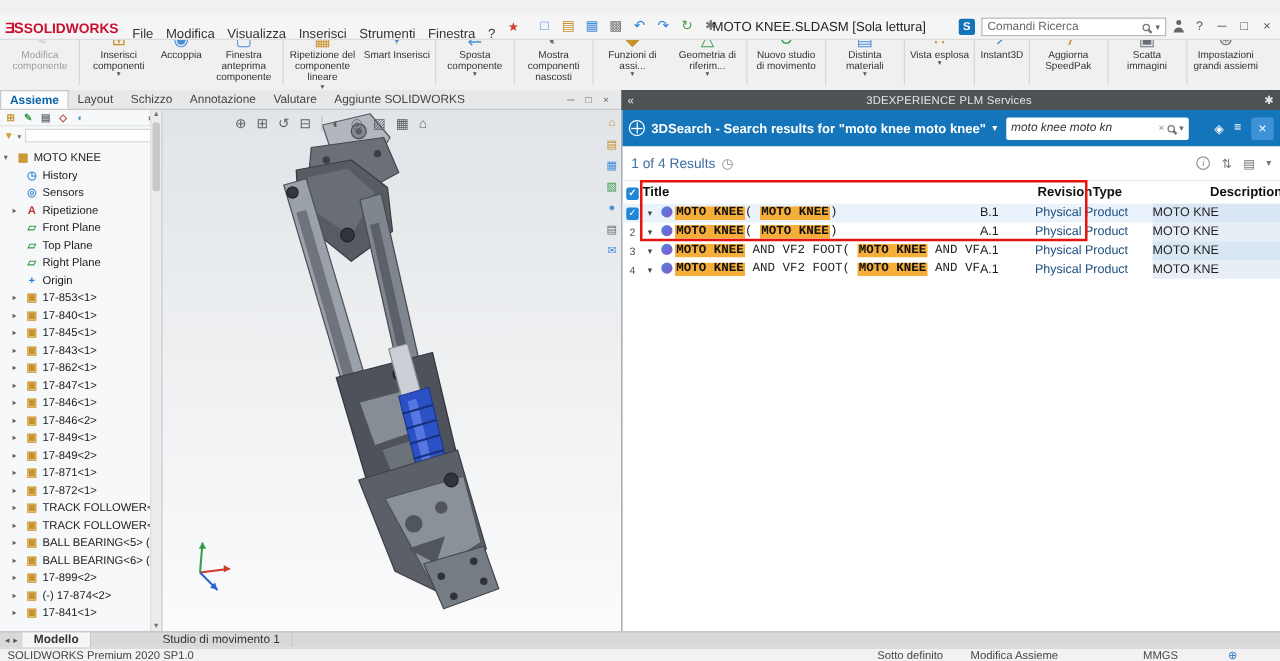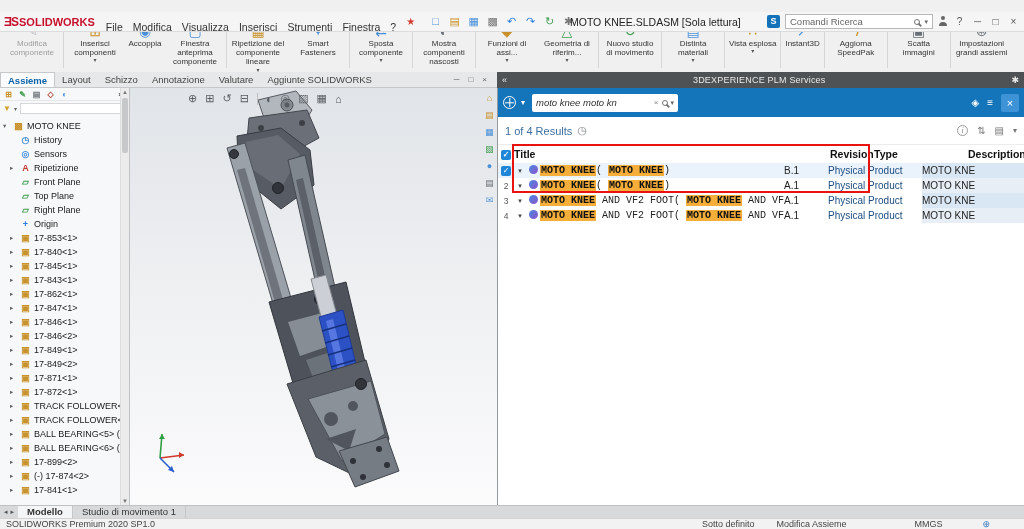--- a/index.html
+++ b/index.html
@@ -192,21 +192,21 @@
       <span class="rlabel">Finestra anteprima componente</span>
     </div>
     <div class="rsep"></div>
     <div class="rbtn">
       <span class="ricon" style="color: rgb(200, 145, 42);">▦</span>
       <span class="rlabel">Ripetizione del componente lineare</span>
       <span class="rdrop">▾</span>
     </div>
     <div class="rbtn">
       <span class="ricon" style="color: rgb(74, 144, 217);">✦</span>
-      <span class="rlabel">Smart Fasteners</span>
+      <span class="rlabel">Smart Inserisci</span>
     </div>
     <div class="rsep"></div>
     <div class="rbtn">
       <span class="ricon" style="color: rgb(74, 144, 217);">⇄</span>
       <span class="rlabel">Sposta componente</span>
       <span class="rdrop">▾</span>
     </div>
     <div class="rsep"></div>
     <div class="rbtn">
       <span class="ricon" style="color: rgb(106, 112, 120);">◐</span>
@@ -512,20 +512,21 @@
         <span class="tpi" style="color: rgb(63, 157, 79);">▧</span>
         <span class="tpi" style="color: rgb(74, 144, 217);">●</span>
         <span class="tpi" style="color: rgb(106, 112, 120);">▤</span>
         <span class="tpi" style="color: rgb(74, 144, 217);">✉</span>
       </div>
   </div>
 
   <div class="plm">
     <div class="plm-blue">
       <span class="compass"></span>
+      <span class="plm-title">3DSearch - Search results for "moto knee moto knee"</span>
       <span class="plm-title-chev">▾</span>
       <div class="plm-search">
         <span class="val">moto knee moto kn</span>
         <span class="x">×</span>
         <span class="mag"></span>
         <span class="schev">▾</span>
       </div>
       <div class="plm-icons">
         <span class="tagic">◈</span>
         <span class="hamb">≡</span>
@@ -591,21 +592,21 @@
       <div class="redbox"></div>
     </div>
   </div>
 </div>
 
 <div class="model-tabs">
   <div class="mt-arrows">
     <span>◂</span>
     <span>▸</span>
   </div>
-  <div id="modelTabs" style="display:flex;height:100%;align-items:center;">
+  <div id="modelTabs" style="display:flex;height:100%;align-items:center;gap:48px;">
       <span class="mtab active">Modello</span>
       <span class="mtab">Studio di movimento 1</span>
     </div>
 </div>
 
 <div class="statusbar">
   <span>SOLIDWORKS Premium 2020 SP1.0</span>
   <div class="sb-right" id="sbRight">
       <span class="sbit sb0">Sotto definito</span>
       <span class="sbit sb1">Modifica Assieme</span>

